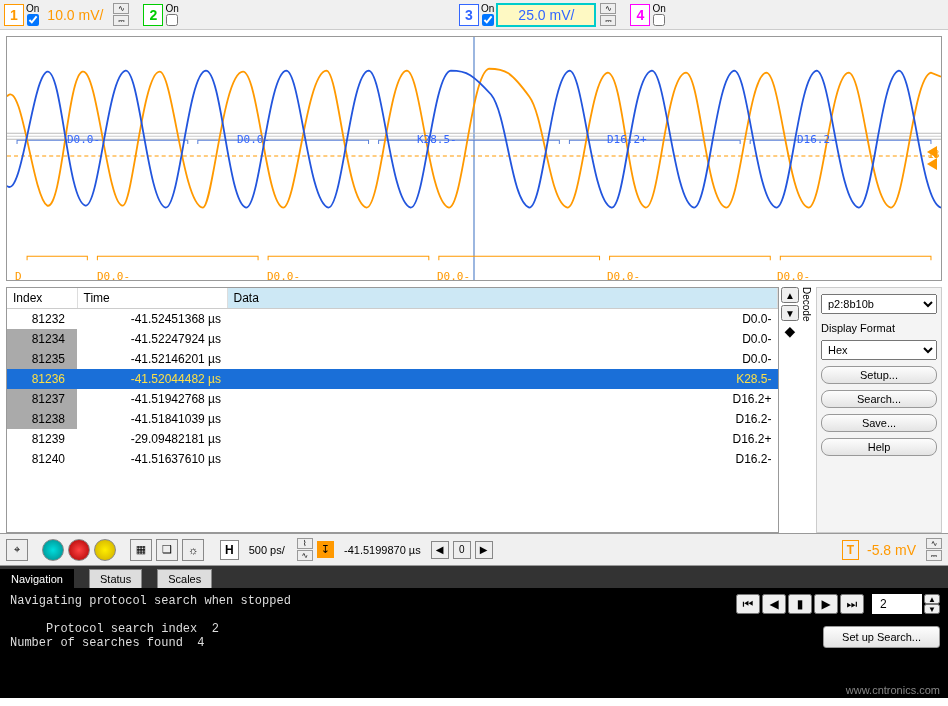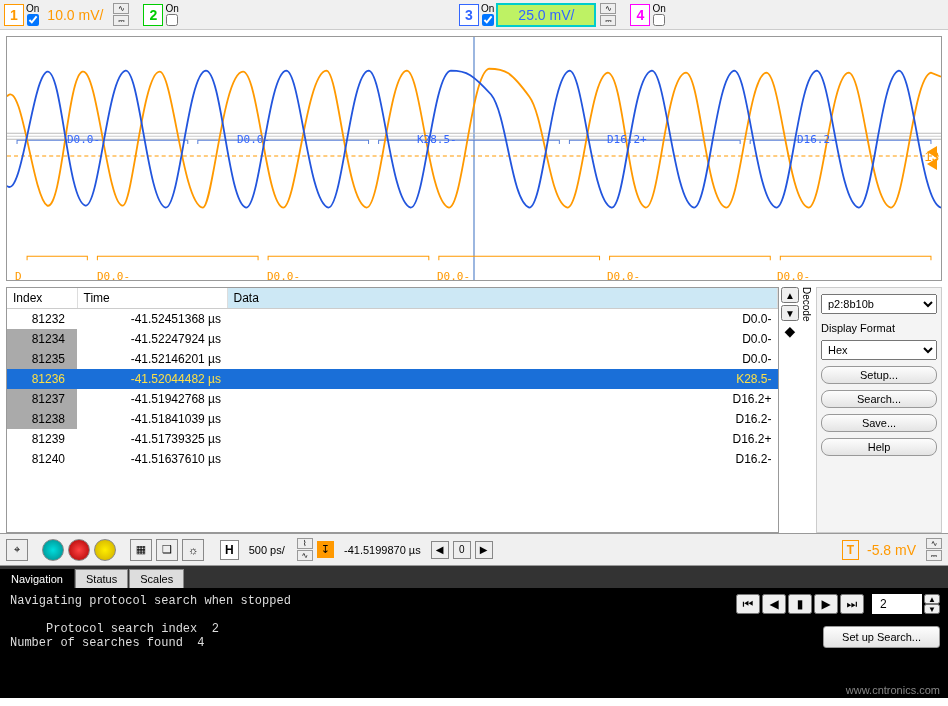--- a/index.html
+++ b/index.html
@@ -10,21 +10,21 @@
   .ch-box { display: flex; align-items: center; gap: 2px; }
   .ch-num { display: inline-flex; align-items: center; justify-content: center; width: 20px; height: 22px; border: 1px solid; font-weight: bold; font-size: 14px; background: #fff; }
   .ch1 { color: #ff9900; border-color: #ff9900; }
   .ch2 { color: #00cc00; border-color: #00cc00; }
   .ch3 { color: #3366ff; border-color: #3366ff; }
   .ch4 { color: #ff00ff; border-color: #ff00ff; }
   .ch-on { display:flex; flex-direction:column; align-items:center; font-size:10px; }
   .ch-on input { width:12px; height:12px; }
   .ch-scale { color: #ff9900; font-size: 14px; padding: 0 6px; }
   .ch-scale.blue { color: #3366ff; }
-  .ch-scale.active { border: 2px solid #00cccc; padding: 2px 20px; background:#bef264; }
+  .ch-scale.active { border: 2px solid #00cccc; padding: 2px 20px; background:#fef9c3; }
   .coupling-icons { display:flex; flex-direction:column; gap:1px; margin-left:2px;}
   .small-icon { width:16px; height:11px; border:1px solid #999; background:#eee; font-size:8px; display:flex;align-items:center;justify-content:center; }
   .spacer { flex: 1; }
   
   
   .waveform { position: relative; height: 245px; background: #fff; border: 1px solid #999; margin: 6px; }
   .waveform svg { position:absolute; top:0; left:0; width:100%; height:100%; }
   .decode-labels { position:absolute; left:0; right:0; color:#3366ff; font-size:11px; font-family:monospace; }
   .decode-labels.top { top: 96px; }
   .decode-labels.bottom { bottom: 10px; color:#ff9900; }
@@ -59,21 +59,21 @@
   .yellow-dot{background:radial-gradient(circle,#ffee00,#ccaa00);}
   .h-box { border:1px solid #888; padding:2px 4px; font-weight:bold; background:#fff;}
   .time-val { font-size:11px; padding:0 6px;}
   .orange-box { border:1px solid #ff9900; color:#ff9900; padding:2px 4px; font-weight:bold;}
   .trig-val { color:#ff9900; font-size:14px; padding:0 4px;}
   .orange-marker { background:#ff9900; color:#000; padding:2px 4px; font-size:11px;}
   .small-nav { width:18px; height:18px; border:1px solid #888; background:#eee; font-size:10px;}
   
   
   .tabs { display:flex; background:#333; padding-top:3px; padding-left:0px;}
-  .tab { padding:3px 10px; background:#ddd; border:1px solid #888; border-bottom:none; font-size:11px; margin-right:1px;}
+  .tab { padding:3px 10px; background:#ddd; border:1px solid #888; border-bottom:none; font-size:11px; margin-right:15px;}
   .tab.active { background:#000; color:#fff; border-color:#000;}
   .terminal { background:#000; color:#ddd; font-family: 'Courier New', monospace; font-size:12px; padding:6px 10px; height:110px; position:relative; white-space:pre;}
   .term-controls { position:absolute; right:8px; top:6px; display:flex; gap:2px; align-items:center;}
   .term-controls button { width:24px; height:20px; font-size:12px;}
   .term-idx { background:#fff; color:#000; padding:3px 8px; width:50px; display:inline-block; font-family:Arial; margin-left:6px; position:relative;}
   .term-spinner { display:inline-flex; flex-direction:column; }
   .term-spinner button { height:10px; width:16px; font-size:8px; line-height:8px; padding:0;}
   .setup-search-btn { position:absolute; right:8px; top:38px; padding:4px 18px; font-size:11px; background:linear-gradient(#fdfdfd,#e4e4e4); border:1px solid #999; border-radius:3px;}
   .watermark { position:absolute; right:8px; bottom:2px; color:#888; font-size:11px; font-family:Arial;}
   
@@ -166,21 +166,21 @@
     <span style="left:790px">D16.2-</span>
   </div>
   <div class="decode-labels bottom">
     <span style="left:8px">D</span>
     <span style="left:90px">D0.0-</span>
     <span style="left:260px">D0.0-</span>
     <span style="left:430px">D0.0-</span>
     <span style="left:600px">D0.0-</span>
     <span style="left:770px">D0.0-</span>
   </div>
-  <span style="position:absolute;right:2px;top:112px;color:#ff9900;font-size:13px">13</span>
+  <span style="position:absolute;right:2px;top:112px;color:#ff9900;font-size:10px">13</span>
 </div>
 
 <div class="table-area">
   <div class="data-table">
     <table>
       <thead>
           <tr>
         <th>Index</th>
         <th>Time</th>
         <th class="data-col">Data</th>
@@ -212,21 +212,21 @@
             <td class="time">-41.51942768 µs</td>
             <td>D16.2+</td>
           </tr>
           <tr class="gray">
             <td class="idx">81238</td>
             <td class="time">-41.51841039 µs</td>
             <td>D16.2-</td>
           </tr>
           <tr>
             <td class="idx">81239</td>
-            <td class="time">-41.51739325 µs</td>
+            <td class="time">-29.09482181 µs</td>
             <td>D16.2+</td>
           </tr>
           <tr>
             <td class="idx">81240</td>
             <td class="time">-41.51637610 µs</td>
             <td>D16.2-</td>
           </tr>
         </tbody>
     </table>
   </div>

